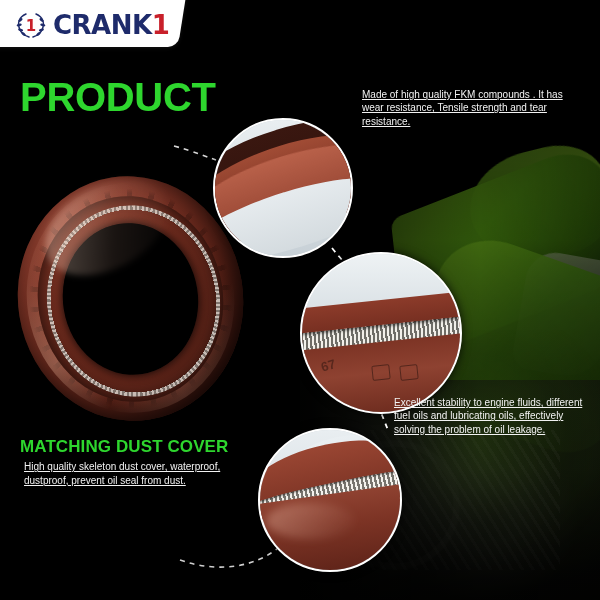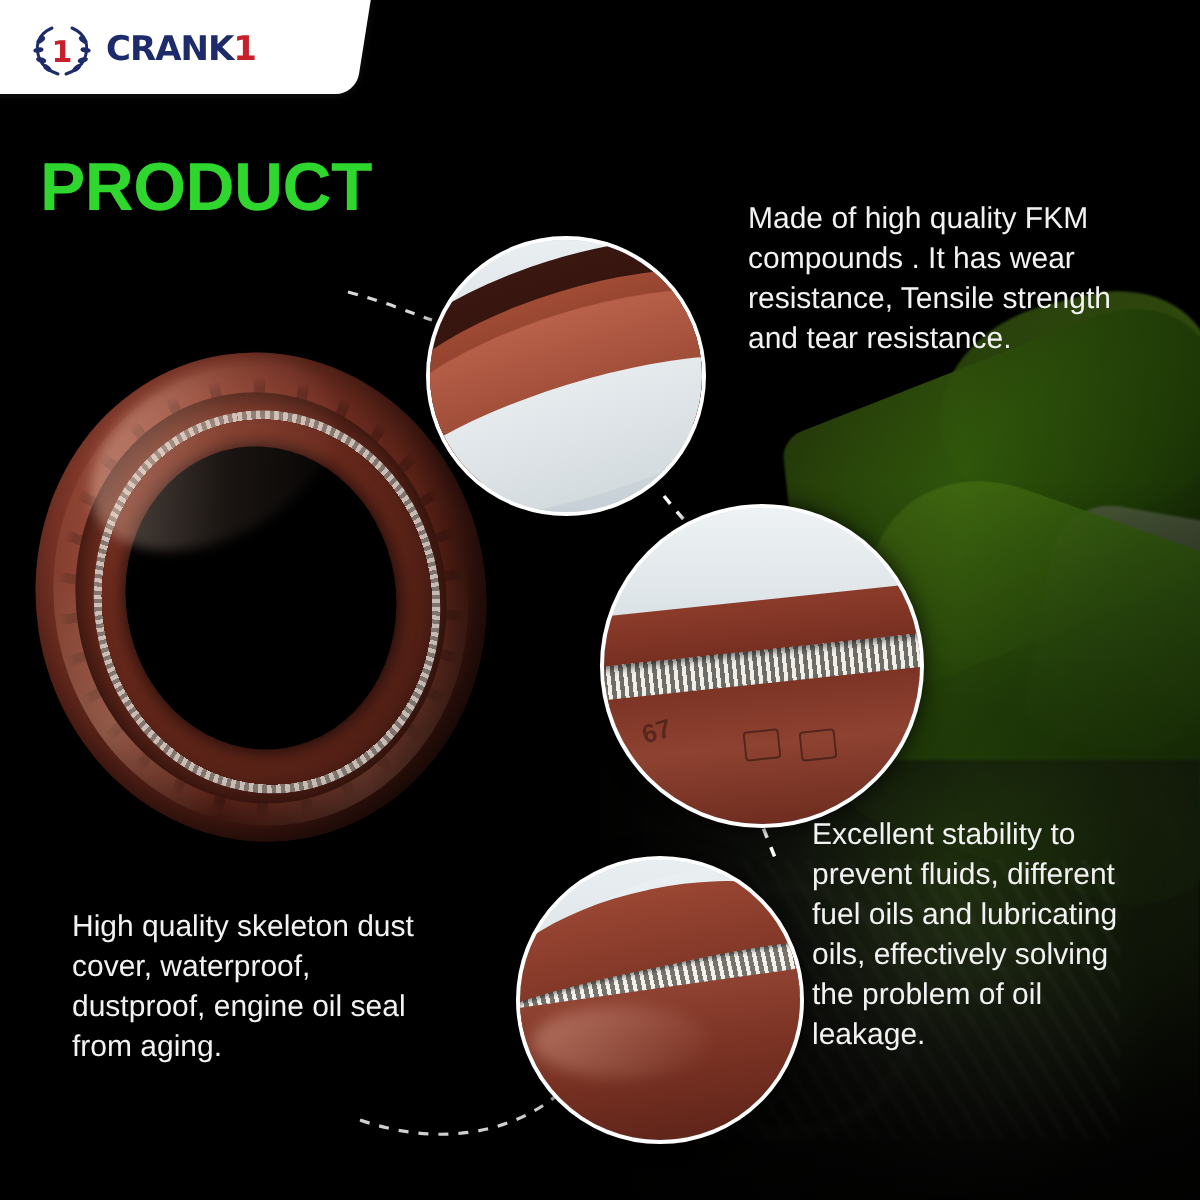--- a/index.html
+++ b/index.html
@@ -95,31 +95,31 @@
     box-shadow:0 1px 4px rgba(255,255,255,.08);
   }
   .brand{
     position:absolute;left:14px;top:10px;height:30px;
     display:flex;align-items:center;gap:5px;
   }
   .wreath{position:relative;width:34px;height:30px;}
   .wreath svg{display:block;}
   .brand-text{
     font-family:"DejaVu Sans", sans-serif;
-    font-size:17px;font-weight:bold;letter-spacing:-.5px;
+    font-size:26px;font-weight:bold;letter-spacing:-.5px;
     color:#1e2b6b;line-height:1;
     display:flex;align-items:baseline;
   }
   .brand-text .one{color:#c8202a;}
 
   
   .page-title{
     position:absolute;left:20px;top:78px;width:300px;
     color:#2ed62e;
-    font-size:34px;font-weight:bold;line-height:.98;
+    font-size:40px;font-weight:bold;line-height:.98;
     letter-spacing:-.3px;
     text-transform:uppercase;
   }
   .page-title .l2{display:block;}
 
   
   .seal{
     position:absolute;left:18px;top:176px;width:225px;height:245px;
   }
   .seal-outer{
@@ -272,23 +272,24 @@
 
   
   .feature{position:absolute;}
   .feature h3{
     margin:0 0 2px 0;
     color:#2ed62e;
     font-size:17px;font-weight:bold;line-height:1.08;
     letter-spacing:.1px;text-transform:uppercase;
   }
   .feature p{
-    margin:16px;color:#f2f2f2;
-    font-size:15px;line-height:1.33;
+    margin:4px;color:#f2f2f2;
+    font-size:10px;line-height:1.33;
     font-weight:400;
+    text-decoration:underline;
   }
   .f-raw{left:358px;top:84px;width:232px;}
   .f-leak{left:390px;top:392px;width:205px;}
   .f-dust{left:20px;top:438px;width:215px;}
 </style>
 </head>
 <body>
 
 <div id="poster">
 
@@ -379,20 +380,21 @@
     <div class="bore-spring"></div>
     <div class="bore-body"></div>
     <div class="bore-gloss"></div>
   </div>
 
   <div class="feature f-raw">
     <p>Made of high quality FKM compounds . It has wear resistance, Tensile strength and tear resistance.</p>
   </div>
 
   <div class="feature f-leak">
-    <p>Excellent stability to prevent fluids, different fuel oils and lubricating oils, effectively solving the problem of oil leakage.</p>
+    <p>Excellent stability to engine fluids, different fuel oils and lubricating oils, effectively solving the problem of oil leakage.</p>
   </div>
 
   <div class="feature f-dust">
-    <p>High quality skeleton dust cover, waterproof, dustproof, engine oil seal from aging.</p>
+    <h3>MATCHING DUST COVER</h3>
+    <p>High quality skeleton dust cover, waterproof, dustproof, prevent oil seal from dust.</p>
   </div>
 
 </div>
 
 </body></html>

